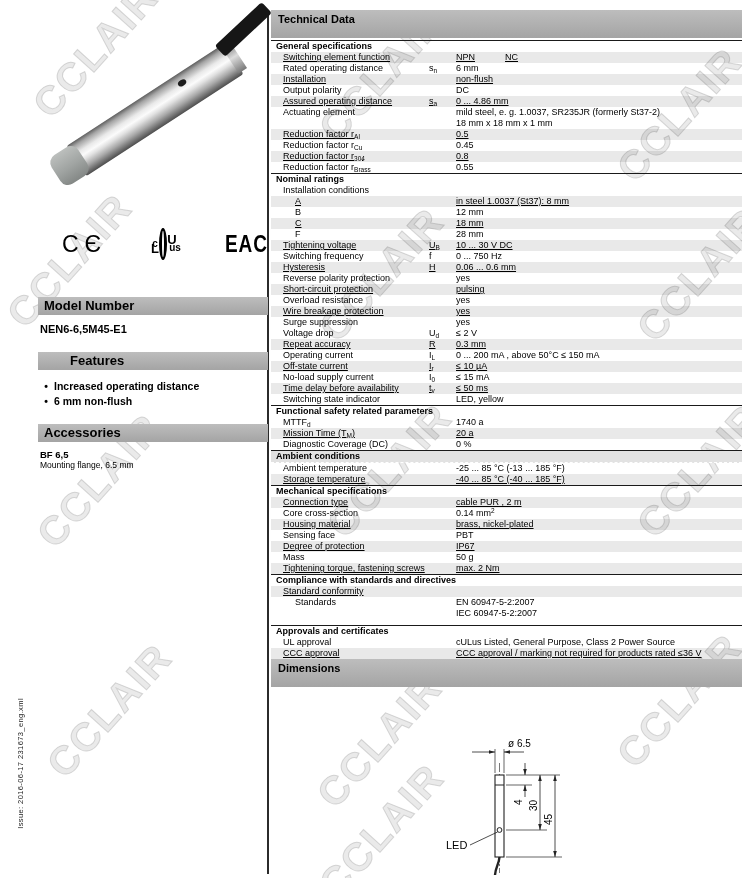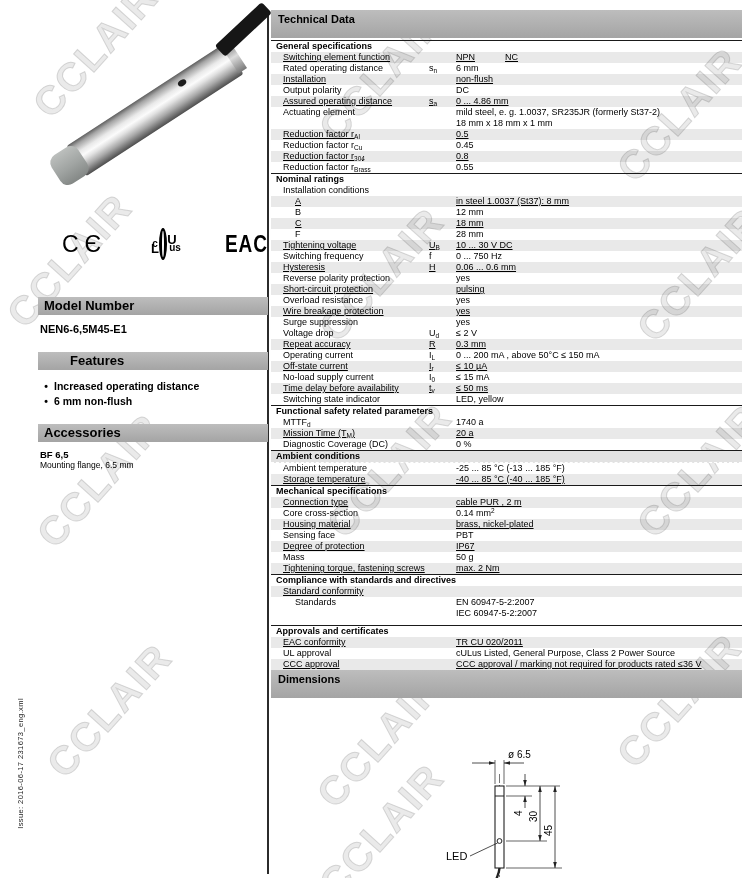--- a/index.html
+++ b/index.html
@@ -454,27 +454,20 @@
         <div class="spec-row">
           <div class="c-label ind2">Standards</div>
           <div class="c-sym"></div>
           <div class="c-val">
             <div class="val-line">EN 60947-5-2:2007</div>
             <div class="val-line">IEC 60947-5-2:2007</div>
           </div>
         </div>
         <div class="sec-gap"></div>
         <div class="sec-header">Approvals and certificates</div>
-        <div class="spec-row shade">
-          <div class="c-label">EAC conformity</div>
-          <div class="c-sym"></div>
-          <div class="c-val">
-            <div class="val-line">TR CU 020/2011</div>
-          </div>
-        </div>
         <div class="spec-row">
           <div class="c-label">UL approval</div>
           <div class="c-sym"></div>
           <div class="c-val">
             <div class="val-line">cULus Listed, General Purpose, Class 2 Power Source</div>
           </div>
         </div>
         <div class="spec-row shade">
           <div class="c-label">CCC approval</div>
           <div class="c-sym"></div>

